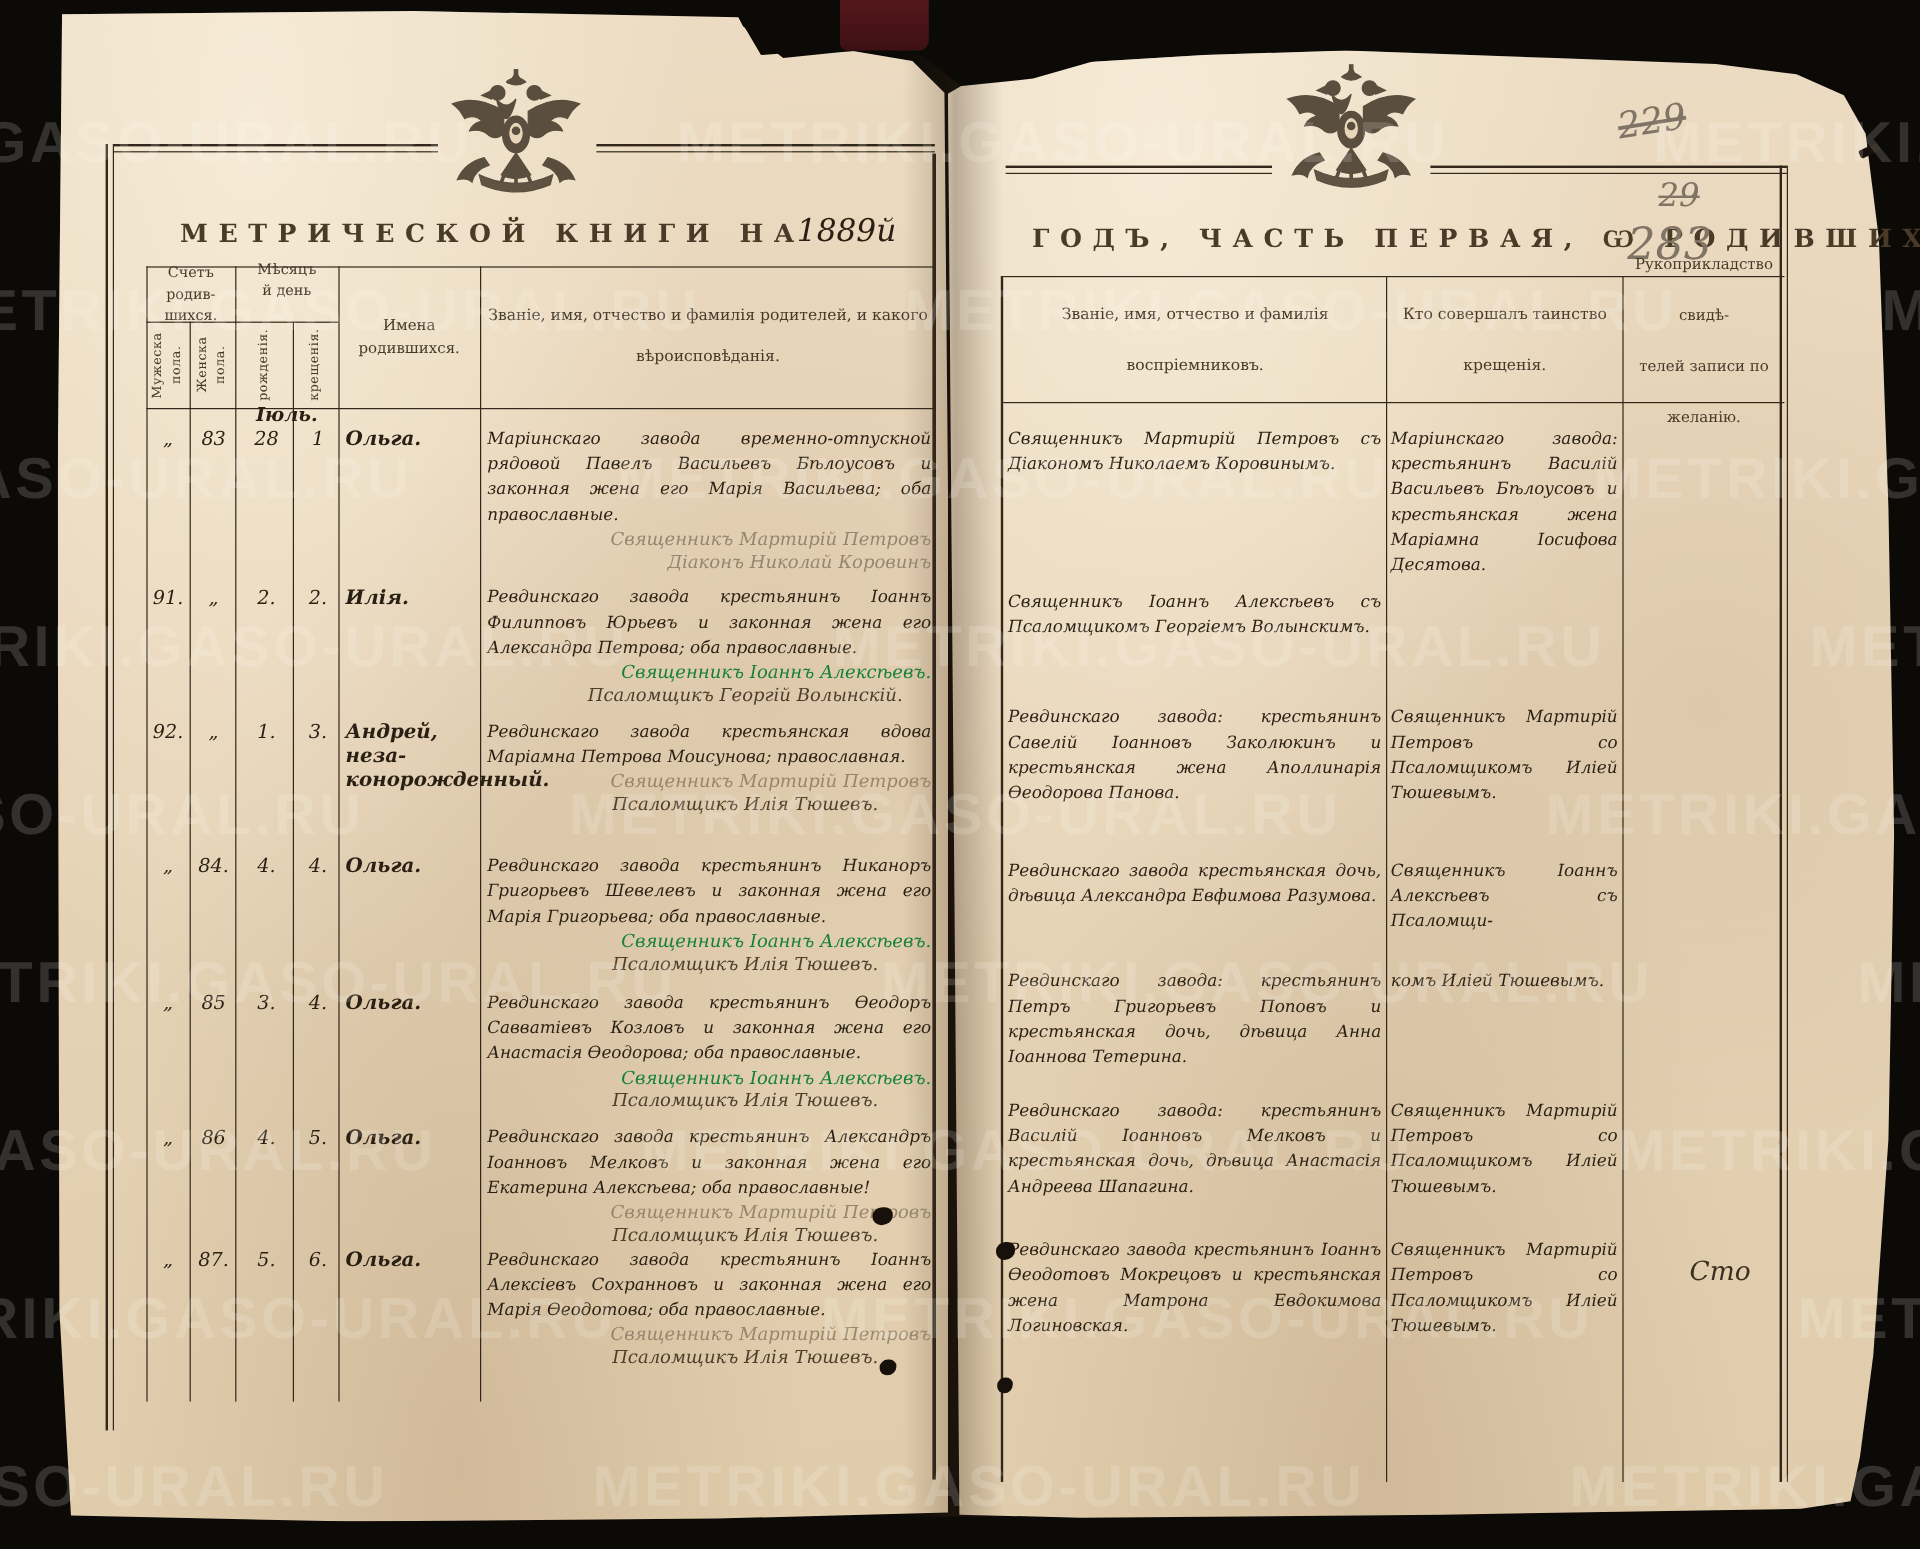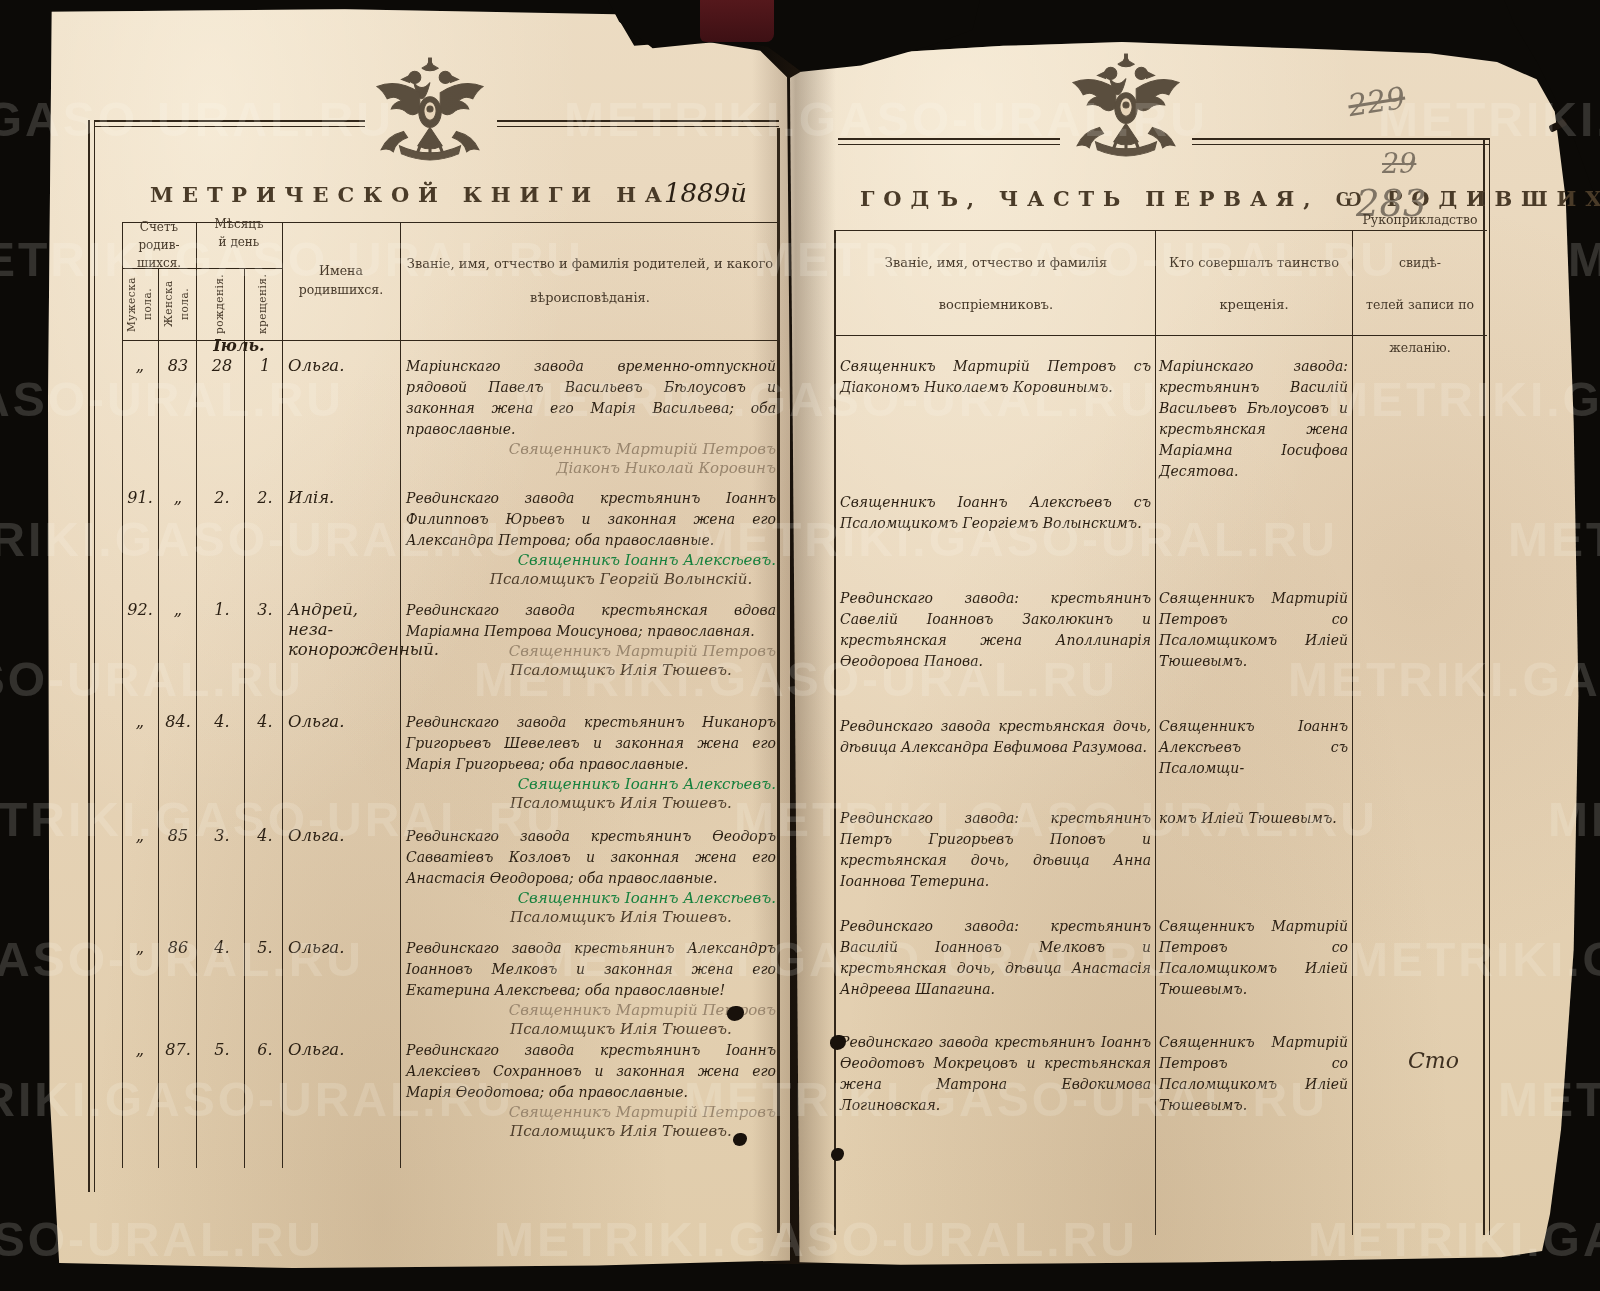--- a/index.html
+++ b/index.html
@@ -40,21 +40,21 @@
   .v{writing-mode:vertical-rl;transform:rotate(180deg);font-size:10.5px;letter-spacing:0.5px;}
 
   
   .hand{font-style:italic;color:#2a1f13;}
   .lrow{position:absolute;left:122px;width:658px;display:grid;
         grid-template-columns:36px 40px 48px 38px 118px 378px;}
   .rrow{position:absolute;left:836px;width:651px;display:grid;
         grid-template-columns:319px 197px 135px;}
   .cell{padding:0 4px;box-sizing:border-box;}
   .num{font-style:italic;font-size:16px;color:#2a1f13;text-align:center;}
-  .name{font-size:16.5px;white-space:pre-line;line-height:20px;}
+  .name{font-size:16.5px;white-space:pre-line;line-height:20px;font-weight:bold;}
   .bodytext{font-size:14px;line-height:21px;text-align:justify;}
   .sig{font-size:15px;line-height:19px;text-align:right;font-style:italic;}
   .s-dark{color:#15803d;}
   .s-mid{color:#4e3e2c;text-align:center;padding-left:60px;}
   .s-light{color:#98856d;}
 
   .pencil{font-style:italic;color:#7f7465;font-family:"DejaVu Serif",serif;}
   .hole{position:absolute;background:#18110b;border-radius:50% 40% 55% 45%;}
   .eagle{position:absolute;opacity:0.88;}
 </style>

